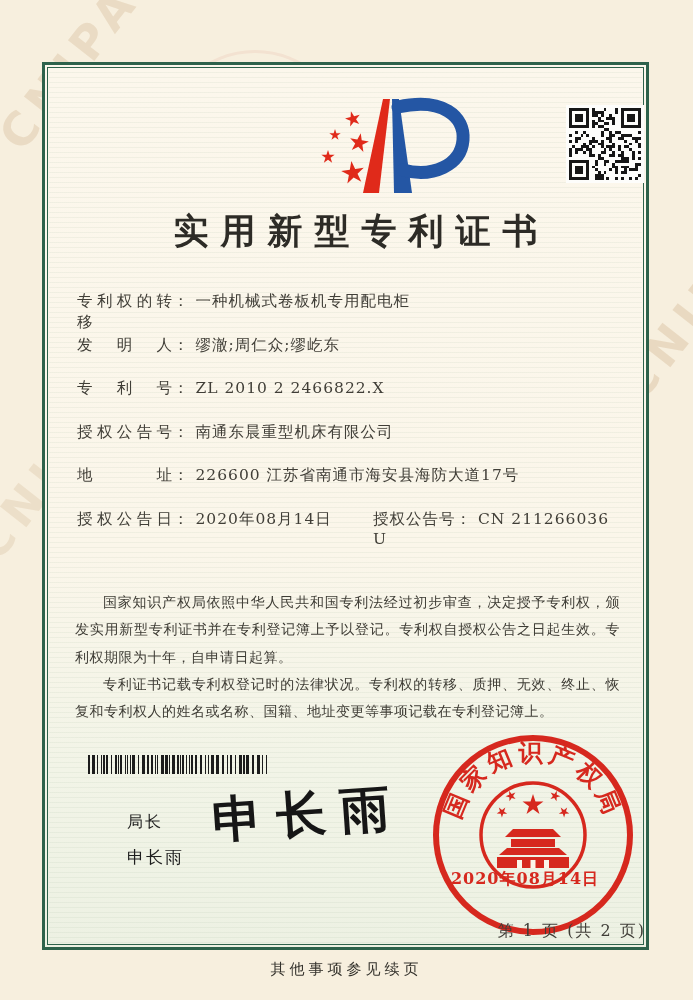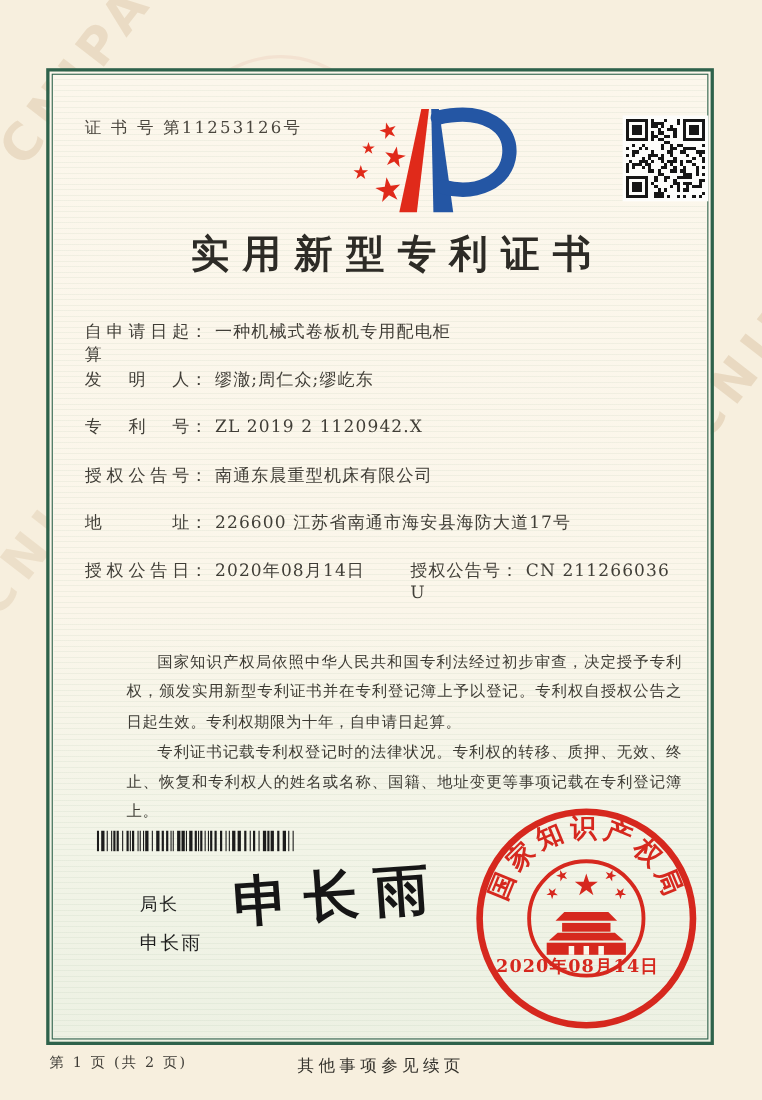--- a/index.html
+++ b/index.html
@@ -60,21 +60,21 @@
   .fields { left:32px; right:24px; top:226px; font-size:15.5px; color:#403e37; }
   .frow { position:relative; height:43.5px; letter-spacing:1px; }
   .flabel {
     display:inline-block; width:96px; text-align:justify; text-align-last:justify;
     vertical-align:top;
   }
   .pair2 { position:absolute; left:296px; top:0; }
 
   .paras {
     left:30px; right:26px; top:524px; font-size:14px; line-height:1.95;
-    text-align:justify; color:#3e3c35; letter-spacing:.5px;margin-left:40px;
+    text-align:justify; color:#3e3c35; letter-spacing:.5px;
   }
   .paras p { text-indent:2em; }
 
   .barcode { left:43px; top:690px; width:186px; height:19px; }
   .barcode svg { width:100%; height:100%; fill:#1c1c1c; }
 
   .officer-title, .officer-name {
     left:46px; font-family:"DejaVu Sans","Liberation Sans",sans-serif;
     color:#1e1e1e; letter-spacing:2px;margin-left:36px;
   }
@@ -88,21 +88,21 @@
   }
 
   .seal { left:386px; top:668px; width:204px; height:204px; }
   .seal svg { width:100%; height:100%; overflow:visible; }
   .seal-date {
     position:absolute; left:-16px; right:0; top:136px; text-align:center;
     font-size:16px; font-weight:bold; color:#d6281e; letter-spacing:1px;
     font-family:"DejaVu Serif","Liberation Serif",serif;
   }
 
-  .page-info { left:0; right:0; top:856px; text-align:left; font-size:13px; color:#3f3d37; letter-spacing:2px;margin-top:36px; }
+  .page-info { left:0; right:0; top:856px; text-align:right; font-size:16px; color:#3f3d37; letter-spacing:2px; }
 
   .footer-note {
     position:absolute; left:0; top:960px; width:100%; text-align:center;
     font-size:15px; color:#34322c; letter-spacing:4px; z-index:1;
   }
 </style>
 </head>
 <body>
 
 <svg width="0" height="0" style="position:absolute" aria-hidden="true">
@@ -114,21 +114,20 @@
 <div class="page">
 
   <span class="wm wm1">CNIPA</span>
   <span class="wm wm2">CNIPA</span>
   <span class="wm wm3">CNIPA</span>
   <span class="wm wm4">CNIPA</span>
   <div class="ghost-ring"></div>
 
   <div class="frame">
 
-    <div class="cert-no">证 书 号 第11253126号</div>
 
     <div class="logo">
       <svg viewBox="0 0 180 108">
         <polygon points="88,6 95,6 84,100 68,100" fill="#e02a1a"></polygon>
         <polygon points="97,6 104,6 117,100 99,100" fill="#2456a4"></polygon>
         <path d="M103,14 C148,4 170,24 168,47 C166,72 138,85 108,77" fill="none" stroke="#2456a4" stroke-width="13" stroke-linecap="round"></path>
         <use href="#st" transform="translate(58,26) scale(8) rotate(-15)" fill="#e02a1a"></use>
         <use href="#st" transform="translate(40,42) scale(6)" fill="#e02a1a"></use>
         <use href="#st" transform="translate(64,50) scale(10) rotate(10)" fill="#e02a1a"></use>
         <use href="#st" transform="translate(33,64) scale(7)" fill="#e02a1a"></use>
@@ -313,27 +312,27 @@
           <rect x="18" y="24" width="1" height="1"></rect>
           <rect x="21" y="24" width="1" height="1"></rect>
           <rect x="23" y="24" width="1" height="1"></rect>
         </svg>
     </div>
 
     <h1 class="title">实用新型专利证书</h1>
 
     <div class="fields">
       <div class="frow">
-        <span class="flabel">自申请日起算</span><span>：</span> <span>一种机械式卷板机专用配电柜</span>
+        <span class="flabel">专利权的转移</span><span>：</span> <span>一种机械式卷板机专用配电柜</span>
       </div>
       <div class="frow">
         <span class="flabel">发明人</span><span>：</span> <span>缪澈;周仁众;缪屹东</span>
       </div>
       <div class="frow">
-        <span class="flabel">专利号</span><span>：</span> <span>ZL 2019 2 1120942.X</span>
+        <span class="flabel">专利号</span><span>：</span> <span>ZL 2010 2 2466822.X</span>
       </div>
       <div class="frow">
         <span class="flabel">授权公告号</span><span>：</span> <span>南通东晨重型机床有限公司</span>
       </div>
       <div class="frow">
         <span class="flabel">地址</span><span>：</span> <span>226600 江苏省南通市海安县海防大道17号</span>
       </div>
       <div class="frow">
         <span class="flabel">授权公告日</span><span>：</span> <span>2020年08月14日</span>
         <span class="pair2">

